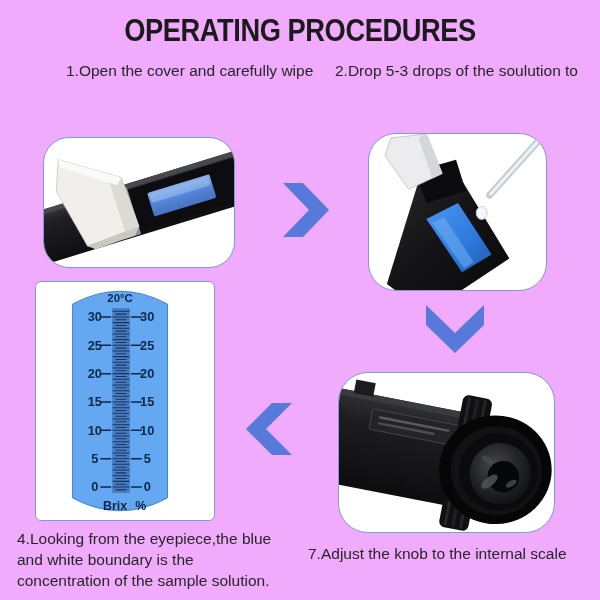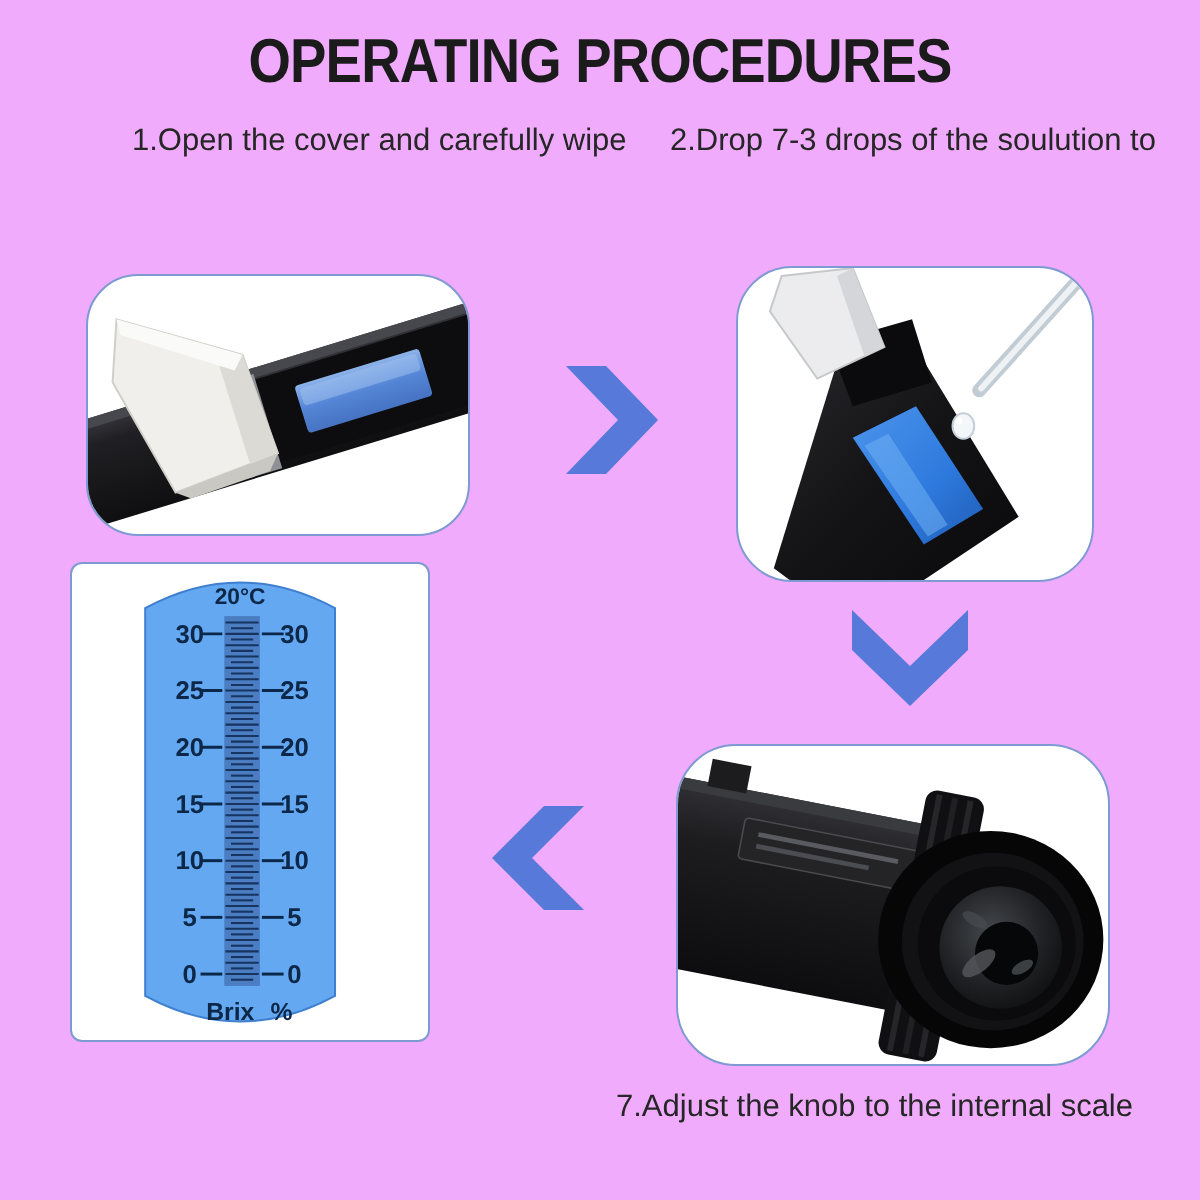--- a/index.html
+++ b/index.html
@@ -41,21 +41,21 @@
 
 <div id="page">
 
   <div class="title">OPERATING PROCEDURES</div>
 
   <div class="step step1">
     <div>1.Open the cover and carefully wipe</div>
   </div>
 
   <div class="step step2">
-    <div>2.Drop 7-3 drops of the soulution to</div>
+    <div>2.Drop 5-3 drops of the soulution to</div>
   </div>
 
   <div class="card card1">
     <svg viewBox="0 0 192 131">
       <defs>
         <linearGradient id="p1body" x1="0" y1="0" x2="0" y2="1">
           <stop offset="0" stop-color="#39393f"></stop>
             <stop offset=".25" stop-color="#202024"></stop>
             <stop offset="1" stop-color="#0f0f11"></stop>
         </linearGradient>
@@ -266,14 +266,19 @@
   <div class="arrow arrow-left">
     <svg width="46" height="52" viewBox="0 0 46 52">
       <polygon points="46,0 26,0 0,26 26,52 46,52 20,26" fill="#5679da"></polygon>
     </svg>
   </div>
 
   <div class="step step3">
     <div>7.Adjust the knob to the internal scale</div>
   </div>
 
+  <div class="step step4">
+    <div>4.Looking from the eyepiece,the blue</div>
+    <div>and white boundary is the</div>
+    <div>concentration of the sample solution.</div>
+  </div>
 
 </div>
 
 </body></html>

